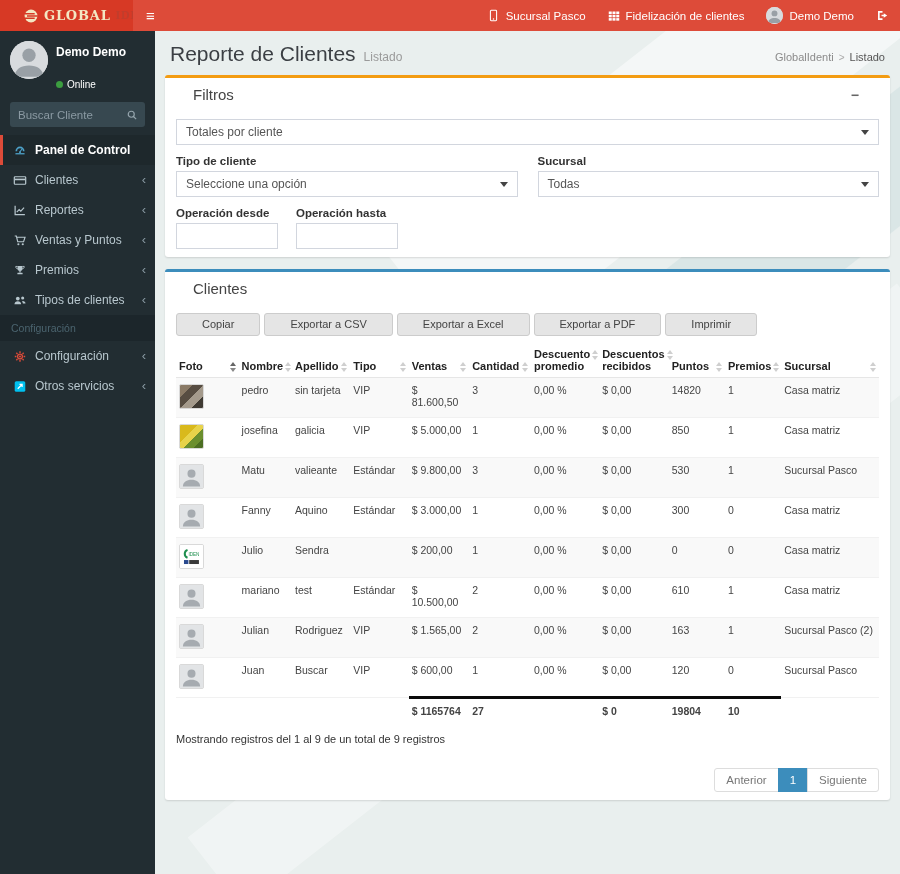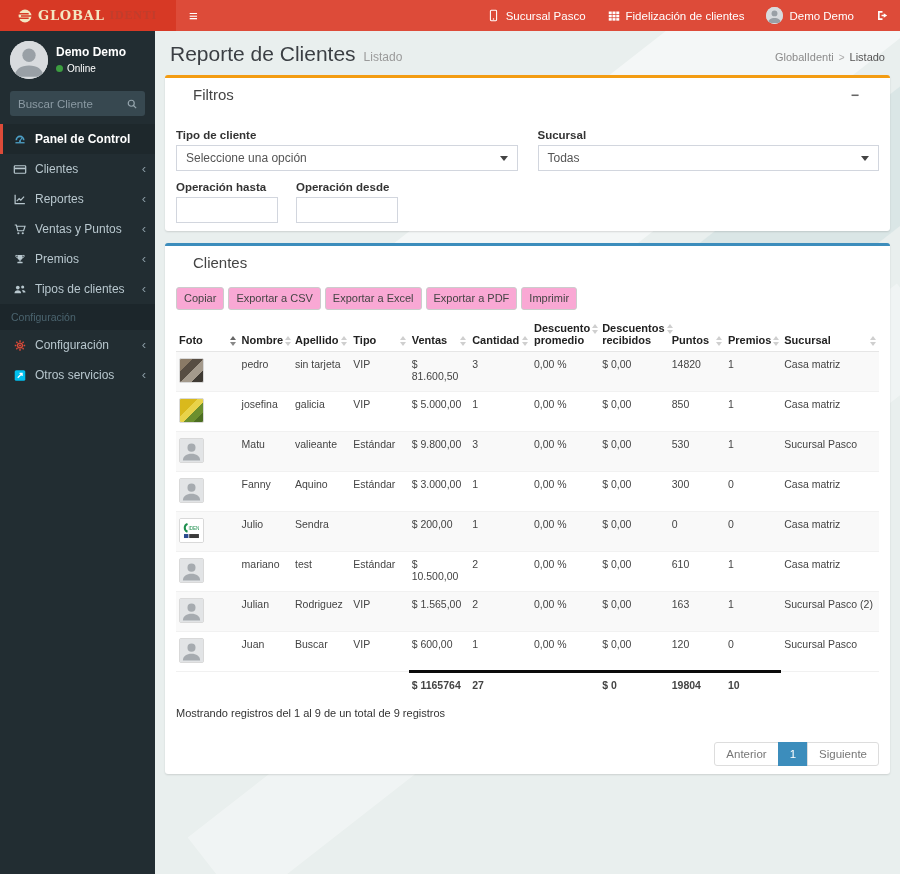--- a/index.html
+++ b/index.html
@@ -2,37 +2,37 @@
 <html><head>
 <meta charset="utf-8">
 <title>Reporte de Clientes</title>
 <style>
   *{box-sizing:border-box;margin:0;padding:0}
   html,body{width:900px;height:874px;overflow:hidden}
   body{font-family:"Liberation Sans",sans-serif;font-size:13px;color:#333;background:#222d32;position:relative}
 
   
   .main-header{position:absolute;top:0;left:0;right:0;height:31px;display:flex;z-index:10}
-  .logo{width:176px;background:#d73925;display:flex;align-items:center;gap:5px;padding:0 17px;cursor:pointer}
+  .logo{width:133px;background:#d73925;display:flex;align-items:center;gap:5px;padding:0 23px;cursor:pointer}
   .brand-primary{color:#f3e7c3;font-family:"DejaVu Serif",serif;font-size:13px;font-weight:bold;letter-spacing:.8px}
   .brand-secondary{color:#c13d2c;font-family:Liberation Serif, serif;font-size:12px;font-weight:bold;letter-spacing:.8px}
   .navbar{flex:1;background:#dd4b39;display:flex;align-items:center}
   .sidebar-toggle{color:#fff;font-size:15px;padding:0 13px;height:31px;display:flex;align-items:center;cursor:pointer}
   .navbar-right{margin-left:auto;display:flex;align-items:center;height:31px}
   .nav-item{display:flex;align-items:center;gap:6px;padding:0 11px;height:31px;color:#fff;font-size:11.5px;cursor:pointer}
   .nav-avatar{width:17px;height:17px;border-radius:50%;overflow:hidden;background:#d8dbde;flex-shrink:0}
   .nav-avatar svg{display:block;width:100%;height:100%}
 
   
   .sidebar{position:absolute;top:31px;left:0;bottom:0;width:155px;background:#222d32;z-index:9}
   .user-panel{display:flex;gap:8px;padding:10px 10px 8px}
   .user-avatar{width:38px;height:38px;border-radius:50%;overflow:hidden;background:#d8dbde;flex-shrink:0}
   .user-avatar svg{display:block;width:100%;height:100%}
   .user-name{color:#fff;font-weight:bold;font-size:12px;margin-top:4px}
-  .user-status{color:#fff;font-size:10px;display:flex;align-items:center;gap:4px;margin-top:4px}
+  .user-status{color:#fff;font-size:10px;display:flex;align-items:center;gap:4px;margin-top:20px}
   .dot{width:7px;height:7px;border-radius:50%;background:#3c9d40}
   .sidebar-search{display:flex;margin:4px 10px 8px}
   .sidebar-search input{flex:1;min-width:0;background:#374850;border:none;border-radius:3px 0 0 3px;height:25px;padding:0 8px;font-size:11.5px;color:#ccc;font-family:inherit}
   .sidebar-search input::placeholder{color:#8b9aa3}
   .sidebar-search button{width:27px;background:#374850;border:none;border-radius:0 3px 3px 0;cursor:pointer;display:flex;align-items:center;justify-content:center}
   ul.sidebar-menu{list-style:none}
   .menu-header{color:#4b646f;background:#1c262b;font-size:10.5px;padding:7px 11px}
   .menu-item{display:flex;align-items:center;gap:8px;padding:8px 9px;border-left:3px solid transparent;color:#b8c7ce;font-size:12px;cursor:pointer}
   .menu-item.active{background:#1e282c;border-left-color:#dd4b39;color:#fff;font-weight:bold}
   .mi-icon{width:15px;flex-shrink:0;display:inline-flex;justify-content:center}
@@ -68,21 +68,21 @@
   .form-row{display:flex;gap:20px;margin-top:10px}
   .form-col{flex:1;min-width:0}
   .form-label{display:block;font-size:11.5px;font-weight:bold;color:#333;margin-bottom:4px}
   .text-input{width:100%;height:26px;border:1px solid #d2d6de;background:#fff;padding:0 8px;font-size:12px;color:#555;font-family:inherit}
   .small-input{width:102px}
   .form-row.dates{gap:18px}
   .form-col.narrow{flex:0 0 auto}
 
   .btn{display:inline-flex;align-items:center;justify-content:center;font-family:inherit;font-size:12px;padding:5px 11px;border-radius:3px;border:1px solid #ddd;background:#f4f4f4;color:#444;cursor:pointer;line-height:1.2}
   .btn-danger{background:#dd4b39;border-color:#d73925;color:#fff}
-  .btn-export{background:#f9a8d4;border-color:#ccc;font-size:11px;padding:4px 7px;margin-right:4px}
+  .btn-export{background:#e5e5e5;border-color:#ccc;font-size:11px;padding:4px 25px;margin-right:4px}
 
   
   .data-table{width:100%;border-collapse:collapse;margin-top:8px;table-layout:fixed}
   .data-table th{font-size:11px;font-weight:bold;color:#222;text-align:left;vertical-align:bottom;padding:4px 3px 5px;border-bottom:1px solid #e6e6e6;cursor:pointer}
   .th-in{display:flex;justify-content:space-between;align-items:flex-start;gap:2px}
   .sort{display:inline-flex;flex-direction:column;gap:2px;padding-top:2px;flex-shrink:0}
   .sort i{display:block;width:0;height:0;border-left:3px solid transparent;border-right:3px solid transparent}
   .sort .up{border-bottom:4px solid #cfcfcf}
   .sort .dn{border-top:4px solid #cfcfcf}
   .sort.sorted .up{border-bottom-color:#666}
@@ -305,43 +305,47 @@
         <span class="crumb-current">Listado</span>
       </div>
     </div>
 
     <div class="box box-filtros">
       <div class="box-header">
         <span>Filtros</span>
         <span class="box-tools">−</span>
       </div>
       <div class="box-body">
+        <div class="select">
+          <span>Totales por cliente</span>
+          <span class="caret"></span>
+        </div>
         <div class="form-row">
           <div class="form-col">
             <label class="form-label">Tipo de cliente</label>
             <div class="select">
               <span>Seleccione una opción</span>
               <span class="caret"></span>
             </div>
           </div>
           <div class="form-col">
             <label class="form-label">Sucursal</label>
             <div class="select">
               <span>Todas</span>
               <span class="caret"></span>
             </div>
           </div>
         </div>
         <div class="form-row dates">
           <div class="form-col narrow">
-            <label class="form-label">Operación hasta</label>
+            <label class="form-label">Operación desde</label>
             <input class="text-input small-input" type="text" value="" style="">
           </div>
           <div class="form-col narrow">
-            <label class="form-label">Operación desde</label>
+            <label class="form-label">Operación hasta</label>
             <input class="text-input small-input" type="text" value="" style="">
           </div>
         </div>
       </div>
     </div>
 
     <div class="box box-clientes">
       <div class="box-header">
         <span>Clientes</span>
       </div>

